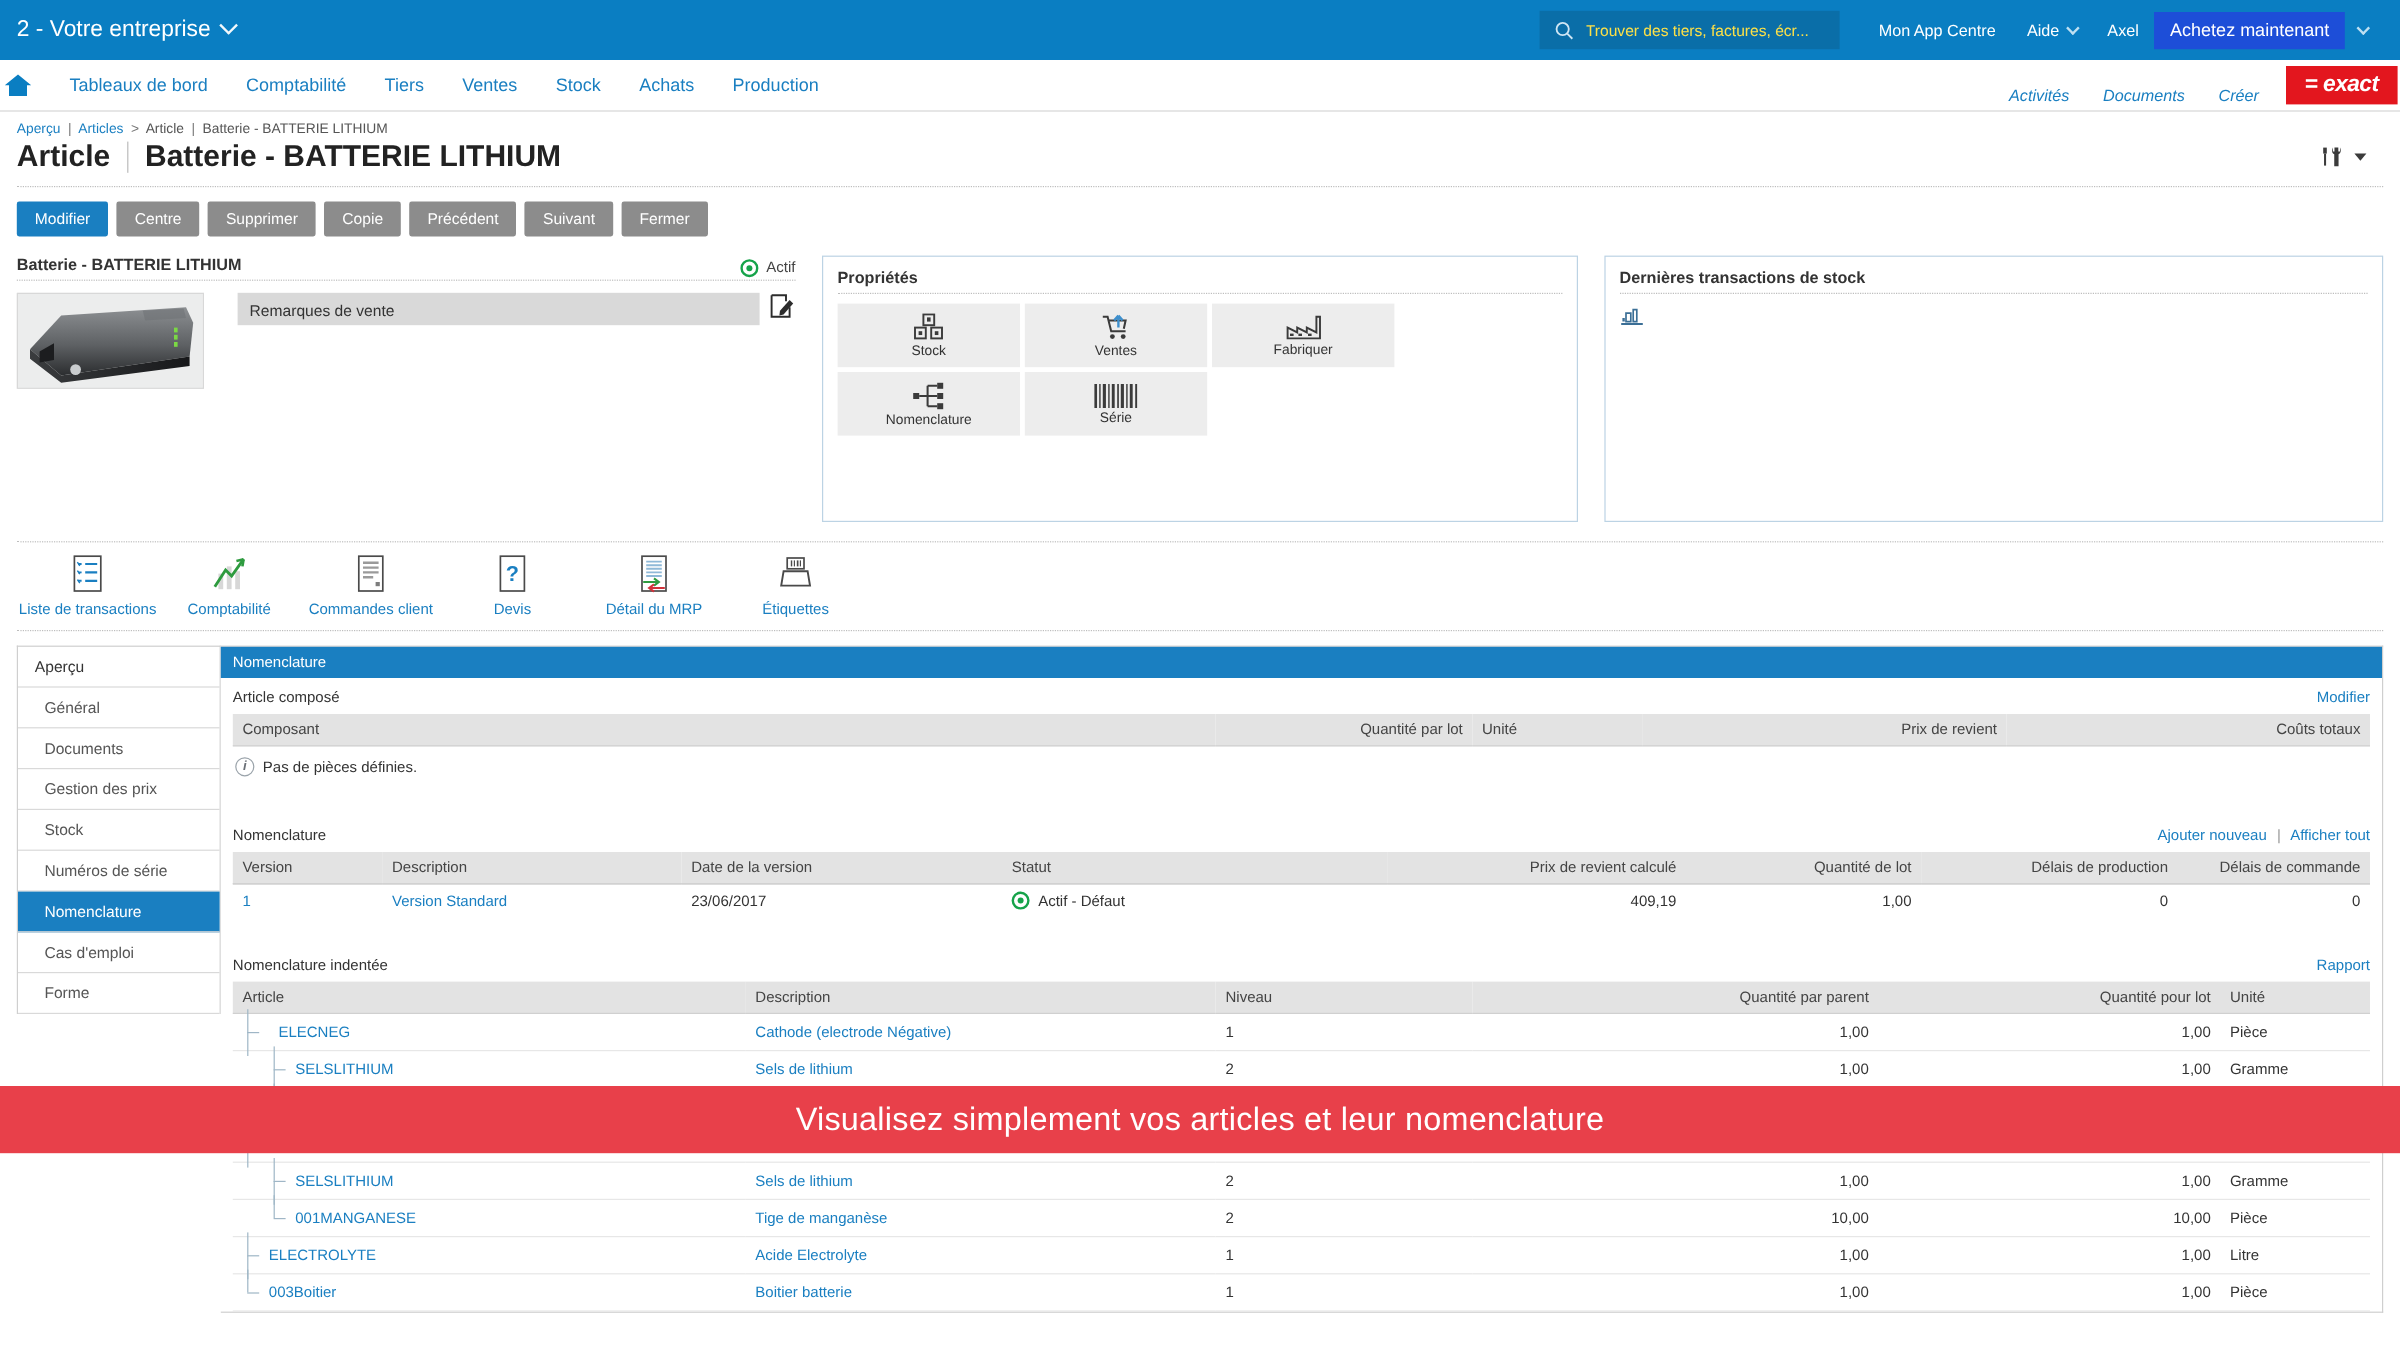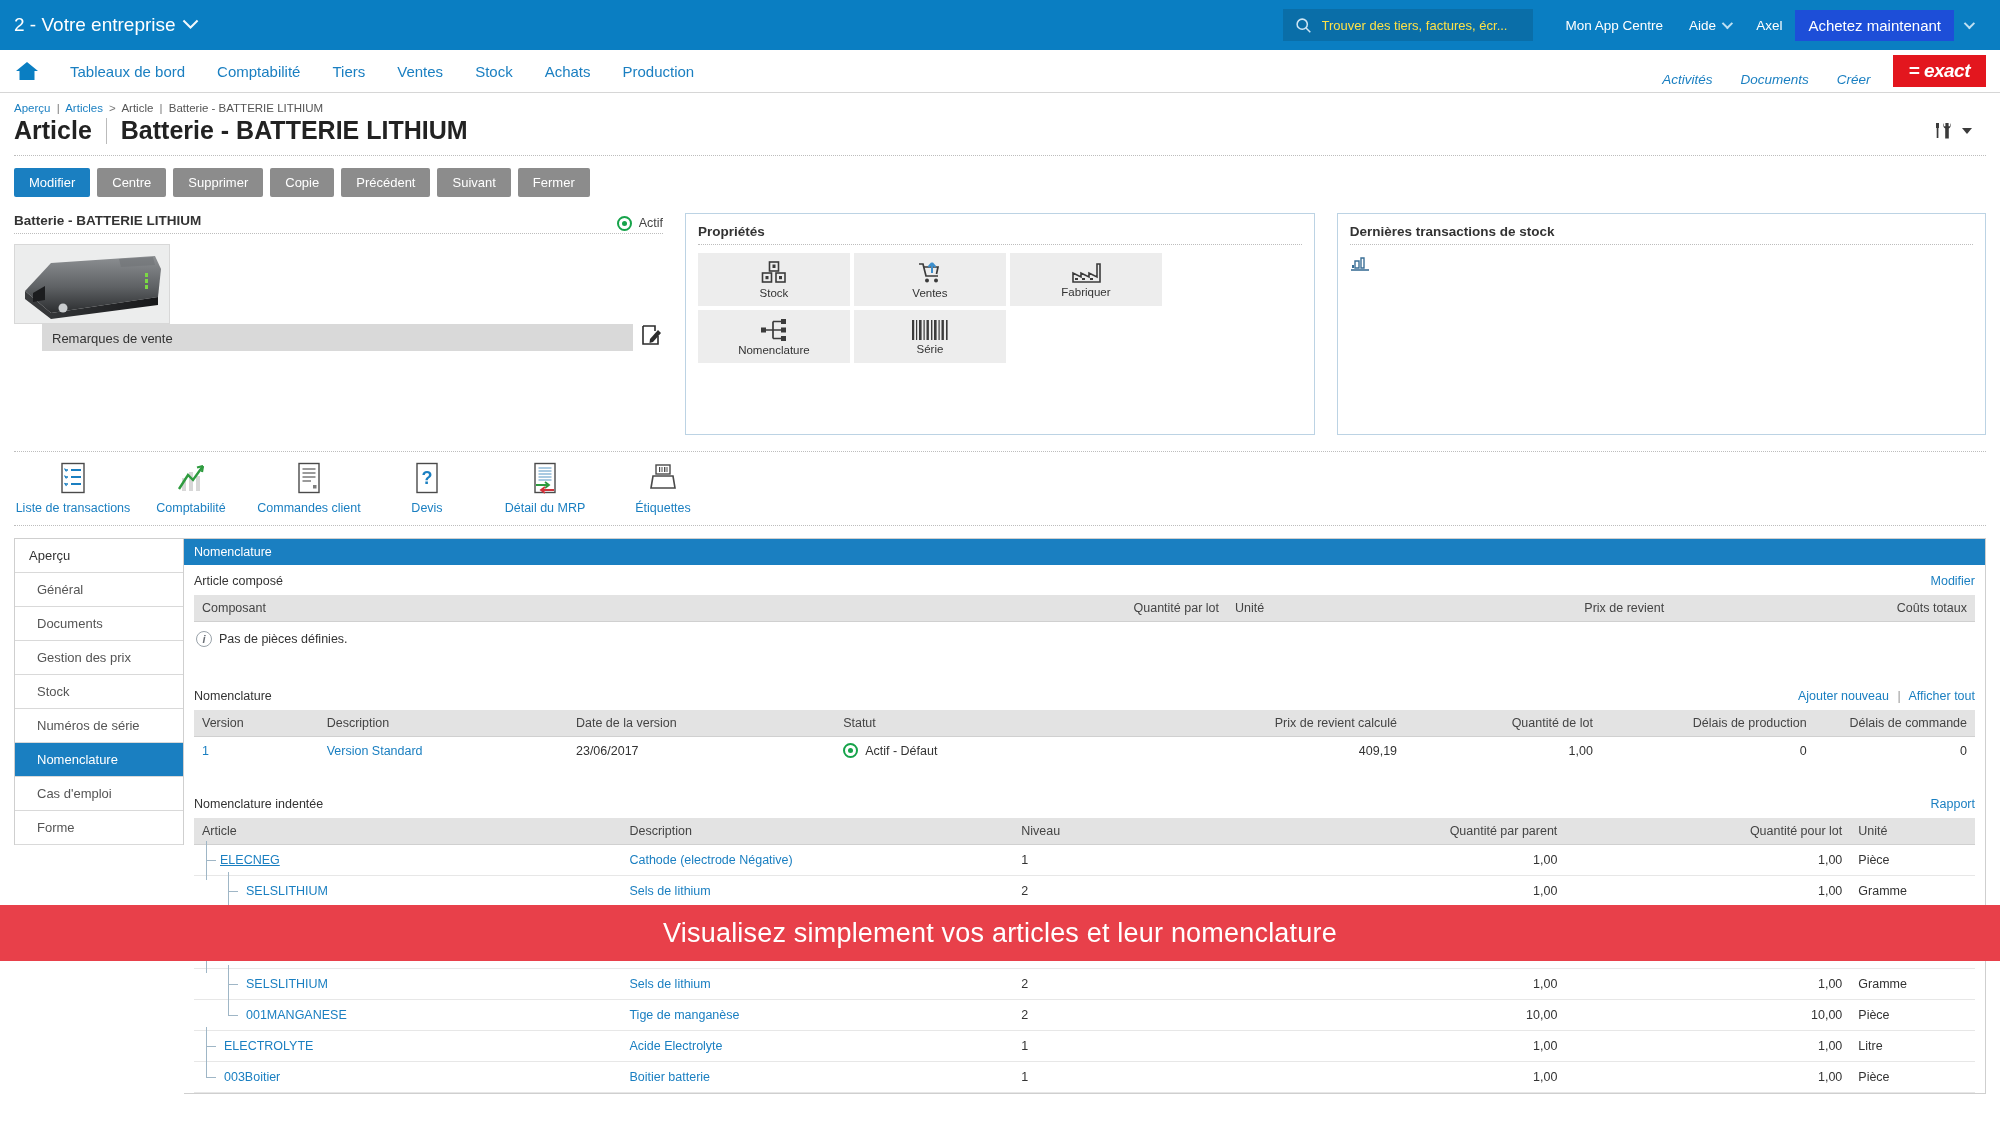--- a/index.html
+++ b/index.html
@@ -32,21 +32,21 @@
   }
   .searchbox .ph { color:#fde047; font-size:13px; white-space:nowrap; overflow:hidden;}
   .tr-link { color:#fff; font-size:13.5px; padding:0 13px; cursor:pointer; white-space:nowrap; display:flex;align-items:center;gap:6px;}
   .buy-btn { background:#1d4ed8; color:#fff; font-size:15px; padding:7px 13px; cursor:pointer; white-space:nowrap;}
   .tr-caret { padding:0 14px 0 10px; cursor:pointer; display:flex;align-items:center;}
   .caret-sm{display:inline-block;width:8px;height:8px;border-right:2px solid #bfe0f2;border-bottom:2px solid #bfe0f2;transform:rotate(45deg) translateY(-2px);}
 
   
   .navbar {
     height:43px; background:#fff; border-bottom:1px solid #d6d6d6;
-    display:flex; align-items:center; padding:0 14px; position:relative;
+    display:flex; align-items:center; padding:0 2px; position:relative;
   }
   .home-ico { width:26px; height:26px; margin-right:14px; cursor:pointer; display:flex;align-items:center;justify-content:center;}
   .nav-item { color:#1A7FC1; font-size:15px; padding:0 16px; cursor:pointer; white-space:nowrap;}
   .nav-right { margin-left:auto; display:flex; align-items:flex-end; gap:0;font-style:italic;}
   .nav-right .nav-item{font-size:13.5px;padding:0 14px;}
   .exact-logo{
     background:#E3161E;color:#fff;font-weight:bold;font-size:19px;padding:5px 16px;margin-left:8px;
     letter-spacing:-.5px;cursor:pointer;
   }
 
@@ -64,21 +64,21 @@
   
   .actions{display:flex;gap:7px;padding:12px 14px 0 14px;}
   .btn{font-size:13px;color:#fff;background:#8C8C8C;padding:7px 15px;border-radius:2px;cursor:pointer;white-space:nowrap;}
   .btn.primary{background:#1A7FC1;}
 
   
   .panels{display:flex;gap:0;padding:16px 14px 0 14px;align-items:flex-start;}
   .leftpanel{width:660px;}
   .panelhead{font-size:13.5px;font-weight:bold;color:#333;padding-bottom:5px;}
   .panelhead-rule{border-top:1px dotted #bdbdbd;}
-  .lp-row{display:flex;gap:0;margin-top:10px;flex-direction:column;}
+  .lp-row{display:flex;gap:0;margin-top:10px;}
   .prodimg{
     width:156px;height:80px;border:1px solid #d8d8d8;background:#e9e9e9;position:relative;overflow:hidden;flex:none;
   }
   .remarks-wrap{flex:1;display:flex;align-items:flex-start;gap:8px;margin-left:28px;}
   .remarks{flex:1;background:#d9d9d9;color:#333;font-size:13px;padding:7px 10px;height:27px;}
   .editnote{width:22px;height:22px;cursor:pointer;flex:none;}
   .statuswrap{margin-left:auto;display:flex;align-items:center;gap:7px;font-size:12.5px;color:#444;}
   .greendot{width:15px;height:15px;border-radius:50%;border:2.5px solid #16A34A;background:#fff;position:relative;}
   .greendot:after{content:"";position:absolute;left:3px;top:3px;width:5px;height:5px;border-radius:50%;background:#16A34A;}
 
@@ -541,21 +541,21 @@
         <tbody id="indented-body">
             <tr>
               <td>
                 <span class="tree">
                   <span style="display: inline-block; width: 0px;"></span>
                   <span class="tbranch">
                     <i style="left: 4px; top: -10px; width: 1px; height: 19px;"></i>
                     <i style="left: 4px; top: 9px; width: 1px; height: 20px;"></i>
                     <i style="left: 4px; top: 9px; width: 10px; height: 1px;"></i>
                   </span>
-                  <span class="lnk" style="margin-left: 0; text-decoration: underline;">ELECNEG</span>
+                  <span class="lnk" style="margin-left: 12px;">ELECNEG</span>
                 </span>
               </td>
               <td><span class="lnk">Cathode (electrode Négative)</span></td>
               <td>1</td>
               <td class="r">1,00</td>
               <td class="r">1,00</td>
               <td>Pièce</td>
             </tr>
             <tr>
               <td>

